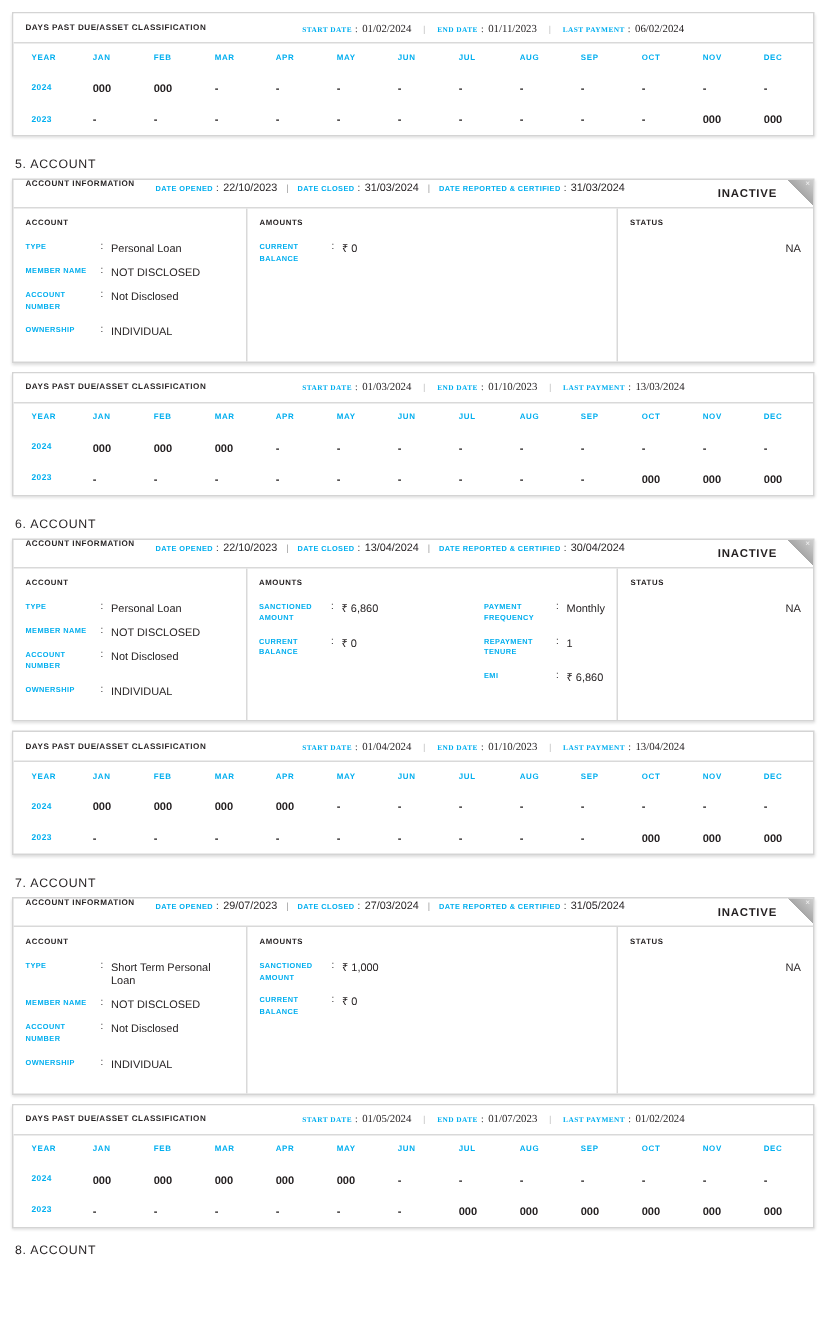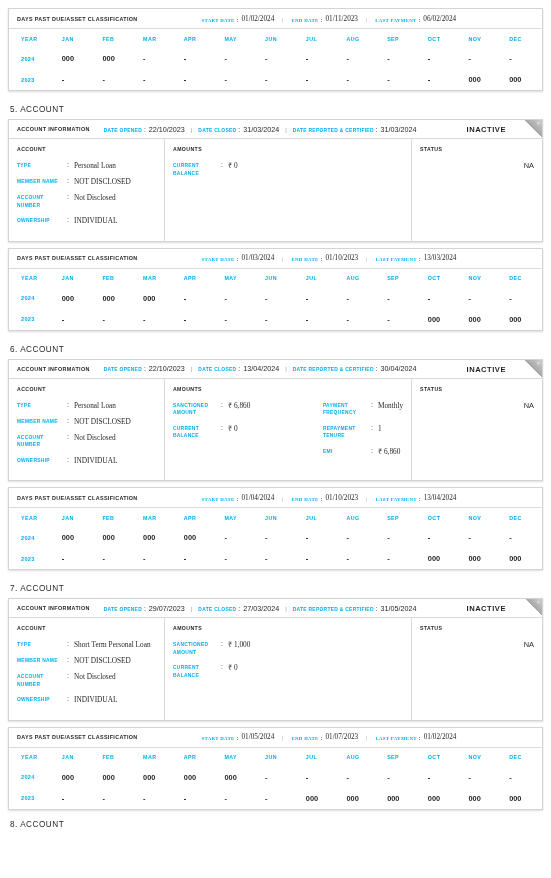--- a/index.html
+++ b/index.html
@@ -117,21 +117,20 @@
     font-weight: normal;
     letter-spacing: 0.5px;
     color: #231f20;
     margin: 0 0 5px 10px;
     text-transform: uppercase;
   }
   .acct-card { position: relative; }
 
   .acct-head {
     display: flex;
-    align-items: center;
     height: 19px;
     padding: 0 8px;
     border-bottom: 1px solid #d9d9d9;
     box-sizing: border-box;
     position: relative;
   }
   .acct-head-title {
     font-size: 5.4px;
     font-weight: bold;
     letter-spacing: 0.35px;
@@ -141,21 +140,21 @@
   }
   .acct-head-meta {
     display: flex;
     align-items: baseline;
     margin-left: 14px;
     white-space: nowrap;
   }
   .acct-head-meta .sep { color:#9b9b9b; font-size:6px; margin: 0 6px; }
   .status-word {
     position: absolute;
-    right: 36px;
+    right: 24px;
     top: 50%;
     transform: translateY(-50%);
     font-size: 7.6px;
     font-weight: bold;
     letter-spacing: 0.5px;
     color: #231f20;
   }
   
   .fold {
     position: absolute;
@@ -205,21 +204,20 @@
     padding-top: 1px;
   }
   .field .f-colon {
     width: 7px; flex: none;
     font-size: 6.5px; color:#231f20; line-height: 1.25;
   }
   .field .f-val {
     font-size: 7.3px;
     color: #231f20;
     line-height: 1.25;
-    font-family: Liberation Serif, serif;
   }
   .amt-grid { display: flex; }
   .amt-col { width: 150px; }
   .amt-col.second { width: auto; }
   .amt-col .field .f-lbl { width: 48px; }
   .status-val { font-size: 7.4px; color:#231f20;text-align:right; }
 
   .gap-10 { height: 10px; }
   .gap-14 { height: 14px; }
   .gap-6  { height: 6px; }

